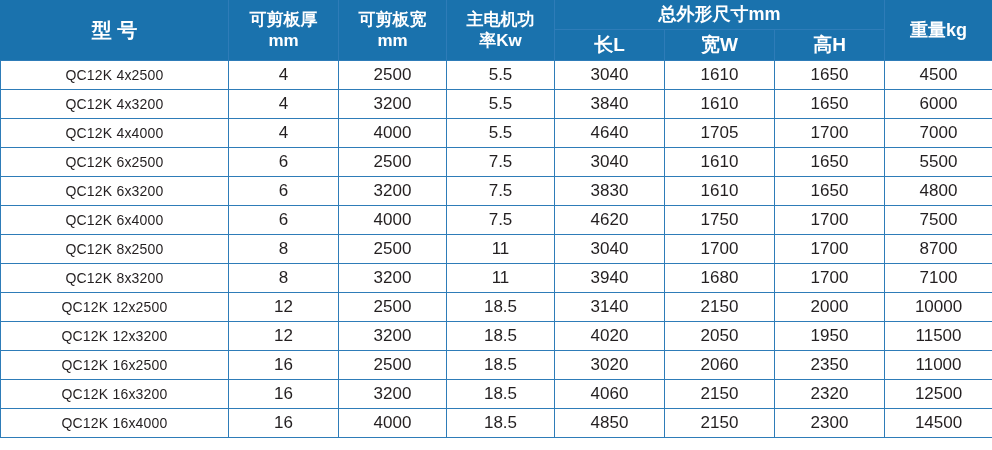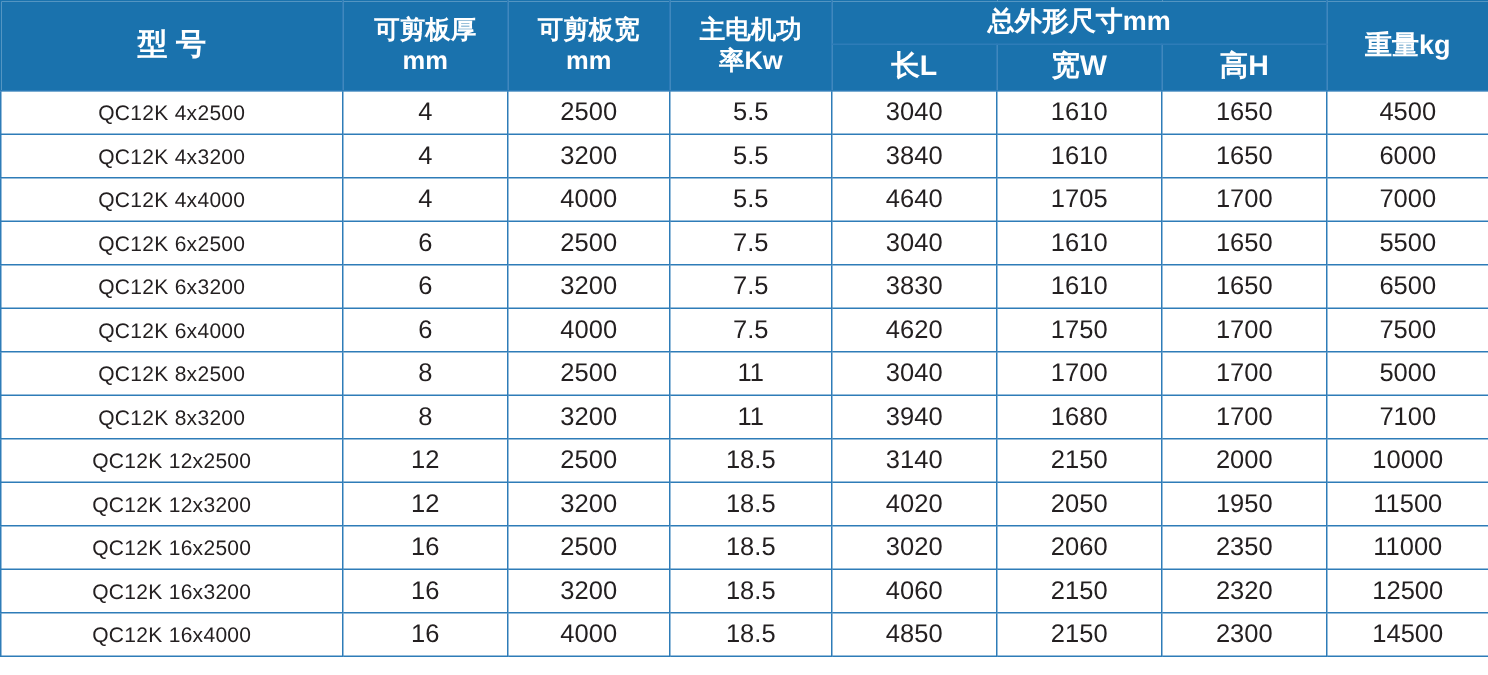--- a/index.html
+++ b/index.html
@@ -149,41 +149,41 @@
           <td>5500</td>
         </tr>
         <tr>
           <td class="model-cell">QC12K 6x3200</td>
           <td>6</td>
           <td>3200</td>
           <td>7.5</td>
           <td>3830</td>
           <td>1610</td>
           <td>1650</td>
-          <td>6500</td>
+          <td>4800</td>
         </tr>
         <tr>
           <td class="model-cell">QC12K 6x4000</td>
           <td>6</td>
           <td>4000</td>
           <td>7.5</td>
           <td>4620</td>
           <td>1750</td>
           <td>1700</td>
           <td>7500</td>
         </tr>
         <tr>
           <td class="model-cell">QC12K 8x2500</td>
           <td>8</td>
           <td>2500</td>
           <td>11</td>
           <td>3040</td>
           <td>1700</td>
           <td>1700</td>
-          <td>5000</td>
+          <td>8700</td>
         </tr>
         <tr>
           <td class="model-cell">QC12K 8x3200</td>
           <td>8</td>
           <td>3200</td>
           <td>11</td>
           <td>3940</td>
           <td>1680</td>
           <td>1700</td>
           <td>7100</td>

